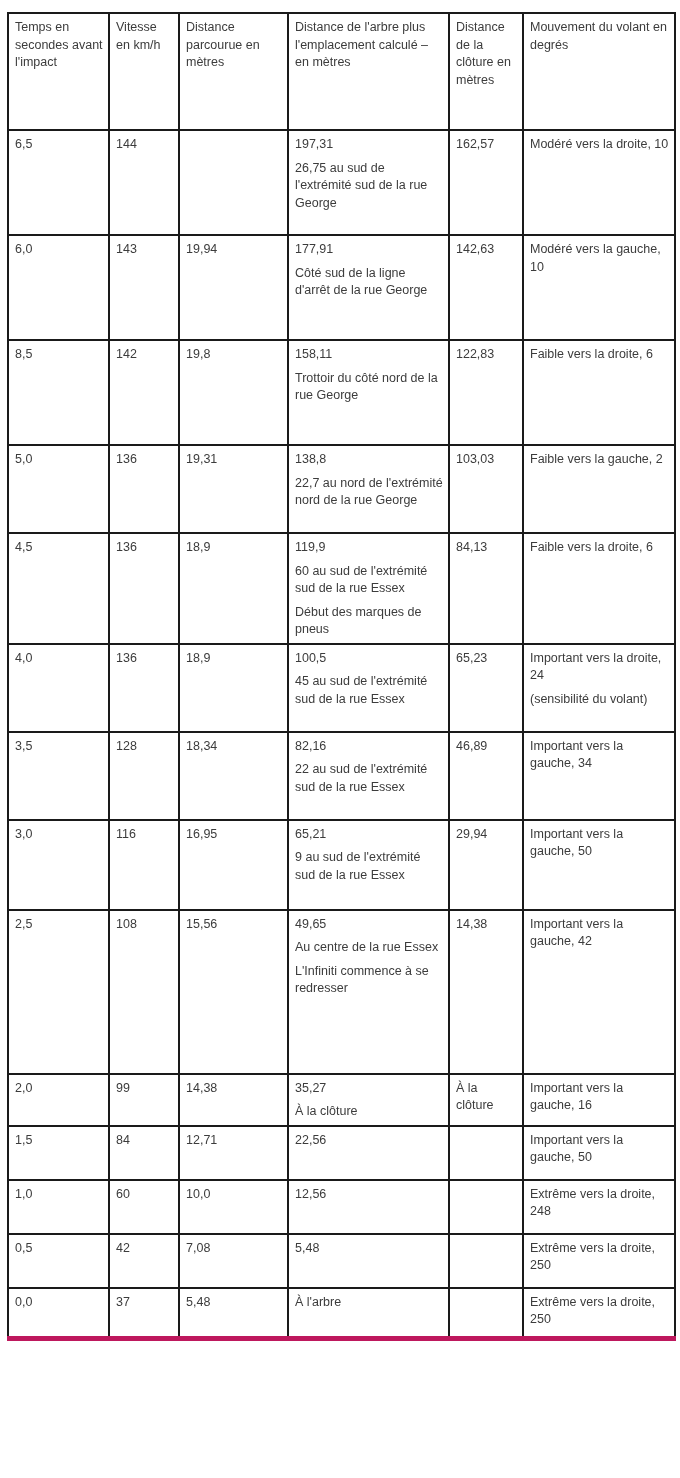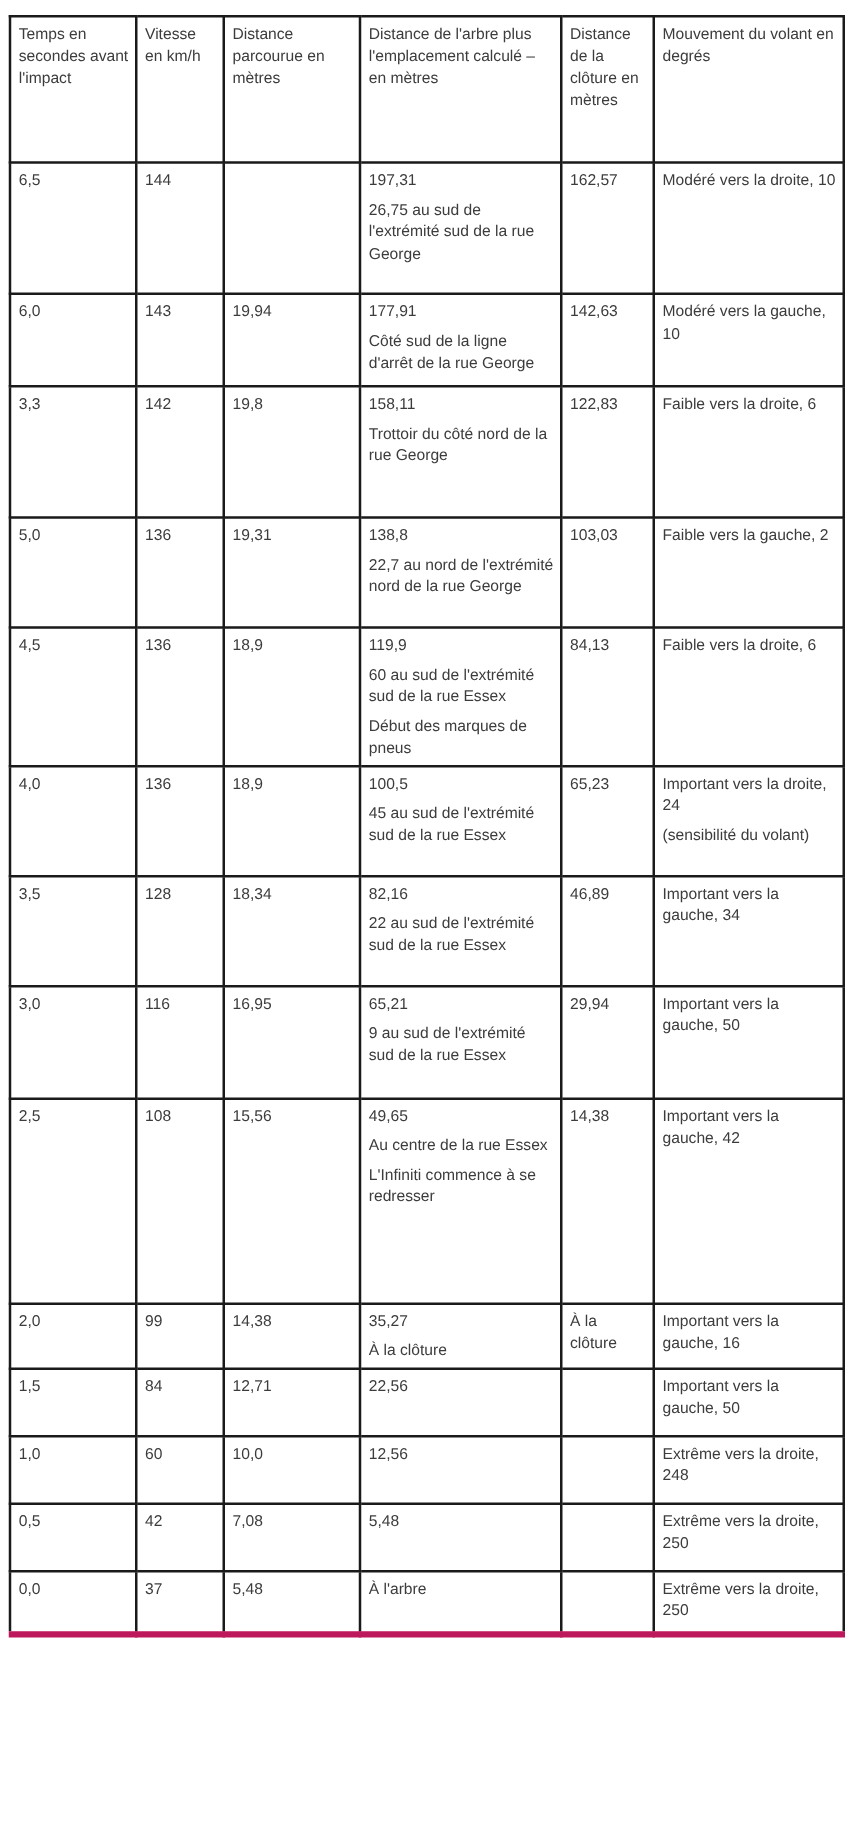--- a/index.html
+++ b/index.html
@@ -84,35 +84,35 @@
         <td></td>
         <td>
           <span class="cell-line">197,31</span>
           <span class="cell-line para">26,75 au sud de l'extrémité sud de la rue George</span>
         </td>
         <td>162,57</td>
         <td>
           <span class="cell-line">Modéré vers la droite, 10</span>
         </td>
       </tr>
-      <tr style="height: 74px;">
+      <tr style="height: 105px;">
         <td>6,0</td>
         <td>143</td>
         <td>19,94</td>
         <td>
           <span class="cell-line">177,91</span>
           <span class="cell-line para">Côté sud de la ligne d'arrêt de la rue George</span>
         </td>
         <td>142,63</td>
         <td>
           <span class="cell-line">Modéré vers la gauche, 10</span>
         </td>
       </tr>
       <tr style="height: 105px;">
-        <td>3,3</td>
+        <td>8,5</td>
         <td>142</td>
         <td>19,8</td>
         <td>
           <span class="cell-line">158,11</span>
           <span class="cell-line para">Trottoir du côté nord de la rue George</span>
         </td>
         <td>122,83</td>
         <td>
           <span class="cell-line">Faible vers la droite, 6</span>
         </td>

